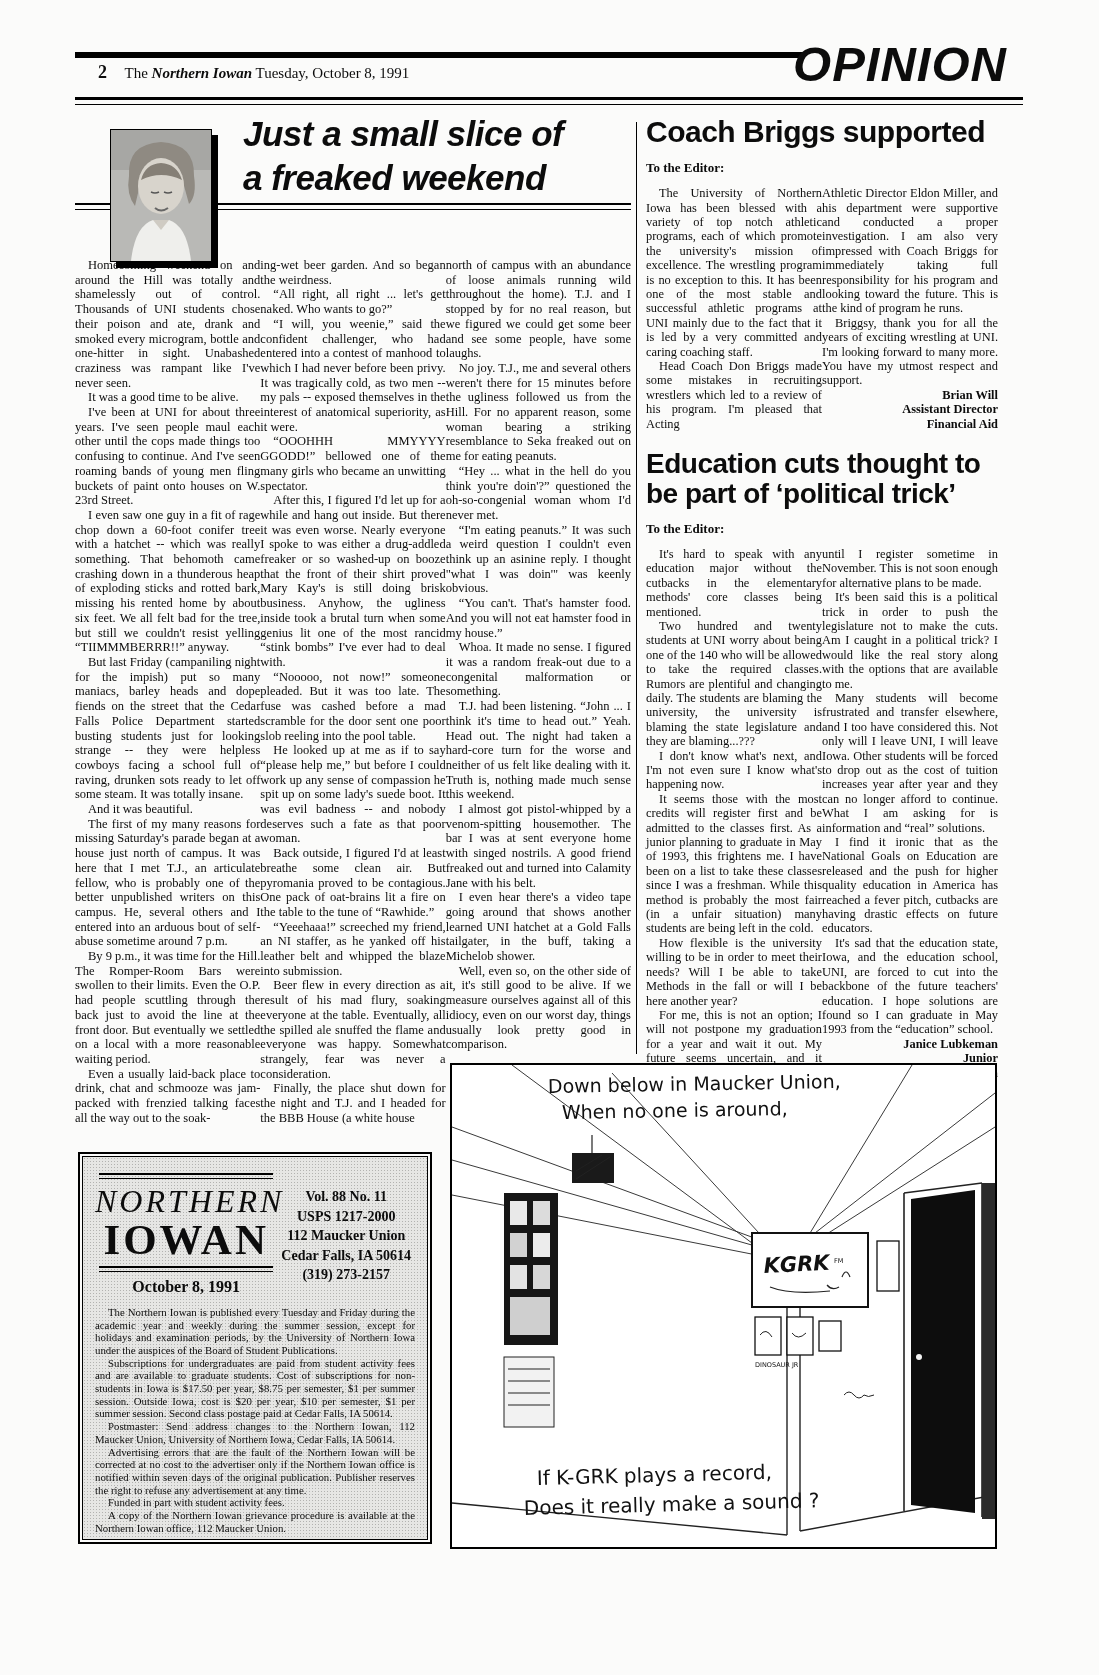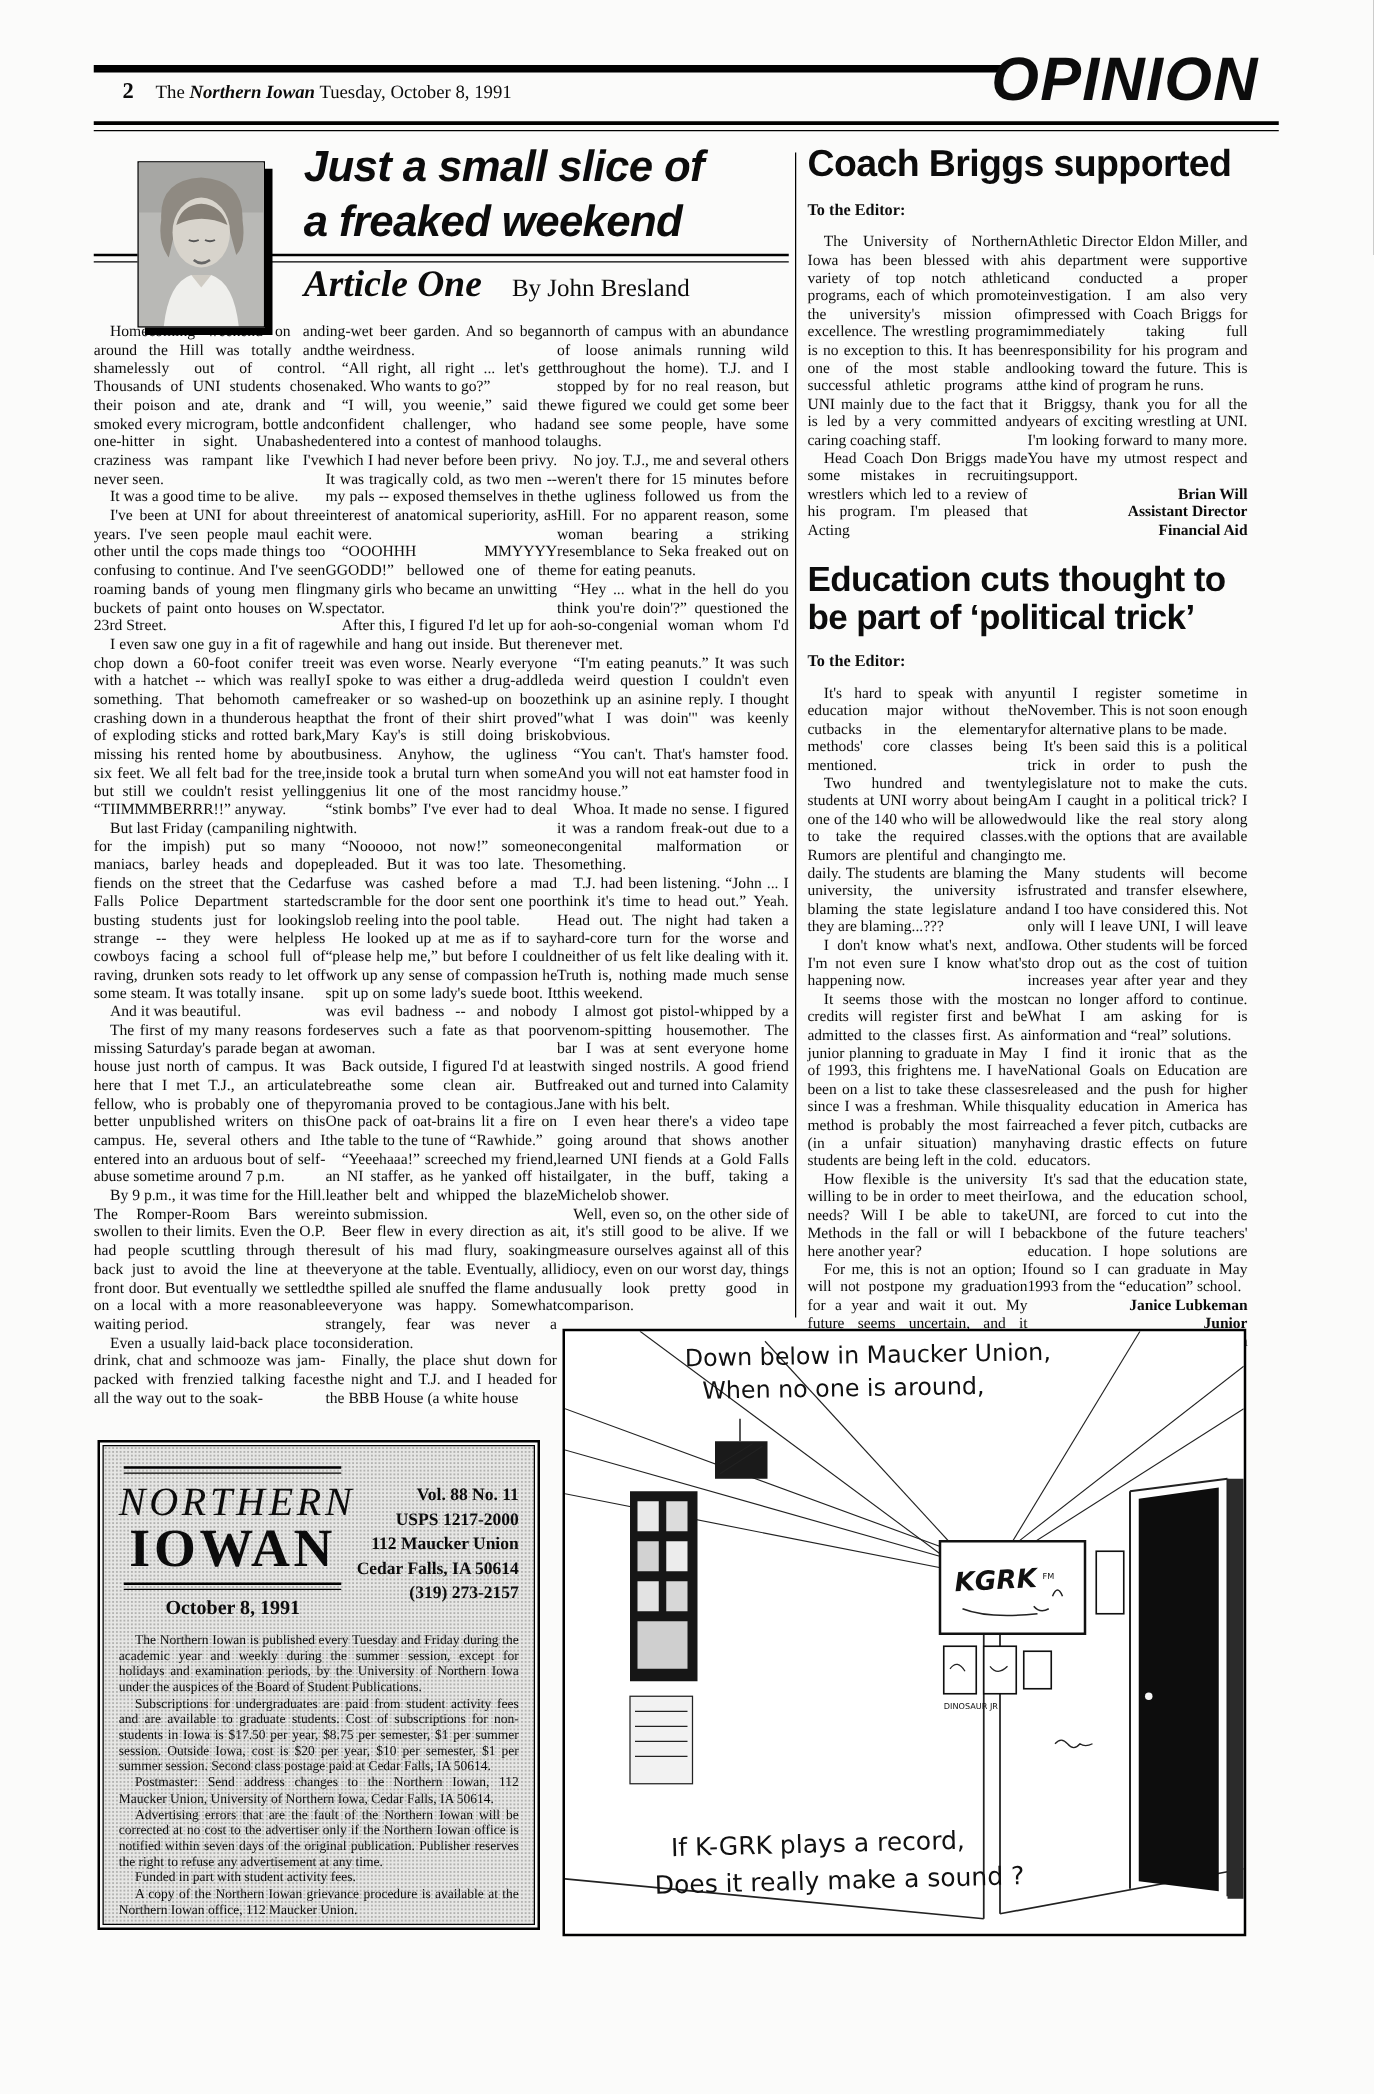--- a/index.html
+++ b/index.html
@@ -52,21 +52,21 @@
             background-color:#e6e6e4;
             background-image:radial-gradient(#b2b2b0 0.7px, rgba(0,0,0,0) 0.8px);
             background-size:3px 3px;padding:8px 12px;overflow:hidden;}
   .mast-top{display:flex;}
   .mast-logo{width:57%;text-align:center;}
   .logo-rule-top{border-top:2px solid #000;border-bottom:1px solid #000;height:3px;margin:8px 4px 4px 4px;}
   .logo-northern{font-size:32px;letter-spacing:3px;font-style:italic;}
   .logo-iowan{font-size:43px;font-weight:bold;letter-spacing:3px;line-height:0.95;}
   .logo-rule-bot{border-top:2px solid #000;border-bottom:1px solid #000;height:3px;margin:5px 4px 4px 4px;}
   .mast-date{font-weight:bold;font-size:16px;margin-top:6px;}
-  .mast-contact{width:43%;text-align:right;font-weight:bold;font-size:14px;line-height:1.4;padding-top:22px;}
+  .mast-contact{width:43%;text-align:center;font-weight:bold;font-size:14px;line-height:1.4;padding-top:22px;}
   .mast-contact p{margin:0;}
   .mast-paras{margin-top:10px;}
   .mast-paras p{margin:0;font-size:10.8px;line-height:12.7px;text-align:justify;text-indent:13px;}
 
   
   .comic{left:450px;top:1063px;width:547px;height:486px;border:2px solid #000;background:#fff;box-sizing:border-box;}
   .comic svg{display:block;width:100%;height:100%;}
   .hand{font-family:"DejaVu Sans",sans-serif;font-size:19px;fill:#111;}
   .hand2{font-family:"DejaVu Sans",sans-serif;font-size:20px;fill:#111;}
   .poster-txt{font-family:"DejaVu Sans",sans-serif;font-weight:bold;font-style:italic;font-size:21px;fill:#111;}
@@ -99,24 +99,20 @@
       <path d="M40,62 q4,2 8,0 M53,62 q4,2 8,0" stroke="#555" fill="none" stroke-width="1.5"></path>
       <path d="M44,78 q6,5 13,0" stroke="#666" fill="none" stroke-width="2"></path>
       <path d="M20,131 Q24,96 42,90 L58,90 Q76,96 80,131Z" fill="#efefec"></path>
       <path d="M42,90 L50,100 L58,90" fill="#cfcbc3"></path>
     </svg>
   </div>
   <div class="abs feature-headline">
     <div>Just a small slice of</div>
     <div>a freaked weekend</div>
   </div>
-  <div class="abs kicker-row">
-    <span class="article-one">Article One</span>
-    <span class="byline">By John Bresland</span>
-  </div>
   <div class="abs feature-cols cols">
     <div class="col body-col">
         <p>Homecoming weekend on and around the Hill was totally and shamelessly out of control. Thousands of UNI students chose their poison and ate, drank and smoked every microgram, bottle and one-hitter in sight. Unabashed craziness was rampant like I've never seen.</p>
         <p>It was a good time to be alive.</p>
         <p>I've been at UNI for about three years. I've seen people maul each other until the cops made things too confusing to continue. And I've seen roaming bands of young men fling buckets of paint onto houses on W. 23rd Street.</p>
         <p>I even saw one guy in a fit of rage chop down a 60-foot conifer tree with a hatchet -- which was really something. That behomoth came crashing down in a thunderous heap of exploding sticks and rotted bark, missing his rented home by about six feet. We all felt bad for the tree, but still we couldn't resist yelling “TIIMMMBERRR!!” anyway.</p>
         <p>But last Friday (campaniling night for the impish) put so many maniacs, barley heads and dope fiends on the street that the Cedar Falls Police Department started busting students just for looking strange -- they were helpless cowboys facing a school full of raving, drunken sots ready to let off some steam. It was totally insane.</p>
         <p>And it was beautiful.</p>
         <p>The first of my many reasons for missing Saturday's parade began at a house just north of campus. It was here that I met T.J., an articulate fellow, who is probably one of the better unpublished writers on this campus. He, several others and I entered into an arduous bout of self-abuse sometime around 7 p.m.</p>
         <p>By 9 p.m., it was time for the Hill. The Romper-Room Bars were swollen to their limits. Even the O.P. had people scuttling through the back just to avoid the line at the front door. But eventually we settled on a local with a more reasonable waiting period.</p>
@@ -137,21 +133,21 @@
       </div>
     <div class="col body-col cont">
         <p>north of campus with an abundance of loose animals running wild throughout the home). T.J. and I stopped by for no real reason, but we figured we could get some beer and see some people, have some laughs.</p>
         <p>No joy. T.J., me and several others weren't there for 15 minutes before the ugliness followed us from the Hill. For no apparent reason, some woman bearing a striking resemblance to Seka freaked out on me for eating peanuts.</p>
         <p>“Hey ... what in the hell do you think you're doin'?” questioned the oh-so-congenial woman whom I'd never met.</p>
         <p>“I'm eating peanuts.” It was such a weird question I couldn't even think up an asinine reply. I thought "what I was doin'" was keenly obvious.</p>
         <p>“You can't. That's hamster food. And you will not eat hamster food in my house.”</p>
         <p>Whoa. It made no sense. I figured it was a random freak-out due to a congenital malformation or something.</p>
         <p>T.J. had been listening. “John ... I think it's time to head out.” Yeah. Head out. The night had taken a hard-core turn for the worse and neither of us felt like dealing with it. Truth is, nothing made much sense this weekend.</p>
         <p>I almost got pistol-whipped by a venom-spitting housemother. The bar I was at sent everyone home with singed nostrils. A good friend freaked out and turned into Calamity Jane with his belt.</p>
-        <p>I even hear there's a video tape going around that shows another learned UNI fiends at a Gold Falls tailgater, in the buff, taking a Michelob shower.</p>
+        <p>I even hear there's a video tape going around that shows another learned UNI hatchet at a Gold Falls tailgater, in the buff, taking a Michelob shower.</p>
         <p>Well, even so, on the other side of it, it's still good to be alive. If we measure ourselves against all of this idiocy, even on our worst day, things usually look pretty good in comparison.</p>
       </div>
   </div>
 
   <div class="abs v-divider"></div>
 
   <div class="abs letters">
     <div class="letter1">
       <div class="letter-headline">Coach Briggs supported</div>
       <div class="salutation">To the Editor:</div>

